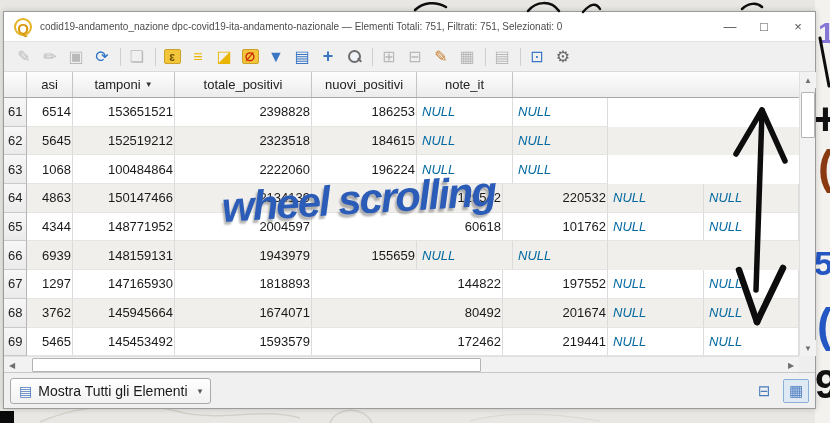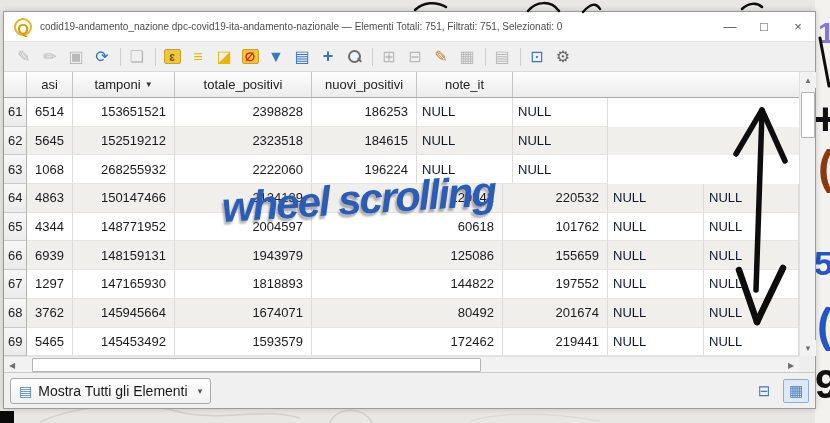--- a/index.html
+++ b/index.html
@@ -42,23 +42,23 @@
            background:linear-gradient(#fdfdfd,#ececec); border-bottom:1px solid #a8a8a8; }
   .hcell { display:flex; align-items:center; justify-content:center; gap:4px;
            font-size:13px; color:#222; border-right:1px solid #c4c4c4;
            overflow:hidden; white-space:nowrap; }
   .sortmark { font-size:8px; color:#333; }
   .trow { display:flex; height:28.7px; background:#ffffff; }
   .trow.alt { background:#f0efec; }
   .cell { font-size:13px; color:#1a1a1a; border-right:1px solid #dcdcdc;
           border-bottom:1px solid #e6e5e2; display:flex; align-items:center;
           overflow:hidden; white-space:nowrap; }
-  .cell.num { justify-content:flex-end; padding-right:8px; }
+  .cell.num { justify-content:flex-end; padding-right:1px; }
   .cell.txt { justify-content:flex-start; padding-left:5px; }
-  .cell.nullv { color:#0f172a; }
+  .cell.nullv { color:#0369a1; font-style:italic; }
   .cell.rowhdr { background:linear-gradient(#f7f7f7,#ebebeb); color:#222; font-size:13px;
                  border-right:1px solid #b5b5b5; border-bottom:1px solid #c9c9c9;
                  padding-left:4px; justify-content:flex-start; }
   .w0{width:23px}.w1{width:46px}.w2{width:102px}.w3{width:137px}
   .w4{width:191px}.w5{width:105px}.w6{width:96px}.w7{width:95px}
 
   
   .vscroll { position:absolute; right:0; top:60px; width:16px; height:284px;
              background:#f2f2f2; border-left:1px solid #e0e0e0; }
   .sbtn { width:16px; height:16px; display:flex; align-items:center; justify-content:center;
@@ -189,21 +189,21 @@
           <div class="cell w1 num">5645</div>
           <div class="cell w2 num">152519212</div>
           <div class="cell w3 num">2323518</div>
           <div class="cell w5 num">184615</div>
           <div class="cell w6 txt nullv">NULL</div>
           <div class="cell w7 txt nullv">NULL</div>
         </div>
         <div class="trow">
           <div class="cell w0 rowhdr">63</div>
           <div class="cell w1 num">1068</div>
-          <div class="cell w2 num">268255932</div>
+          <div class="cell w2 num">100484864</div>
           <div class="cell w3 num">2222060</div>
           <div class="cell w5 num">196224</div>
           <div class="cell w6 txt nullv">NULL</div>
           <div class="cell w7 txt nullv">NULL</div>
         </div>
         <div class="trow alt">
           <div class="cell w0 rowhdr">64</div>
           <div class="cell w1 num">4863</div>
           <div class="cell w2 num">150147466</div>
           <div class="cell w3 num">2134139</div>
@@ -220,21 +220,20 @@
           <div class="cell w4 num">60618</div>
           <div class="cell w5 num">101762</div>
           <div class="cell w6 txt nullv">NULL</div>
           <div class="cell w7 txt nullv">NULL</div>
         </div>
         <div class="trow alt">
           <div class="cell w0 rowhdr">66</div>
           <div class="cell w1 num">6939</div>
           <div class="cell w2 num">148159131</div>
           <div class="cell w3 num">1943979</div>
-          <div class="cell w4 num">125086</div>
           <div class="cell w5 num">155659</div>
           <div class="cell w6 txt nullv">NULL</div>
           <div class="cell w7 txt nullv">NULL</div>
         </div>
         <div class="trow">
           <div class="cell w0 rowhdr">67</div>
           <div class="cell w1 num">1297</div>
           <div class="cell w2 num">147165930</div>
           <div class="cell w3 num">1818893</div>
           <div class="cell w4 num">144822</div>

